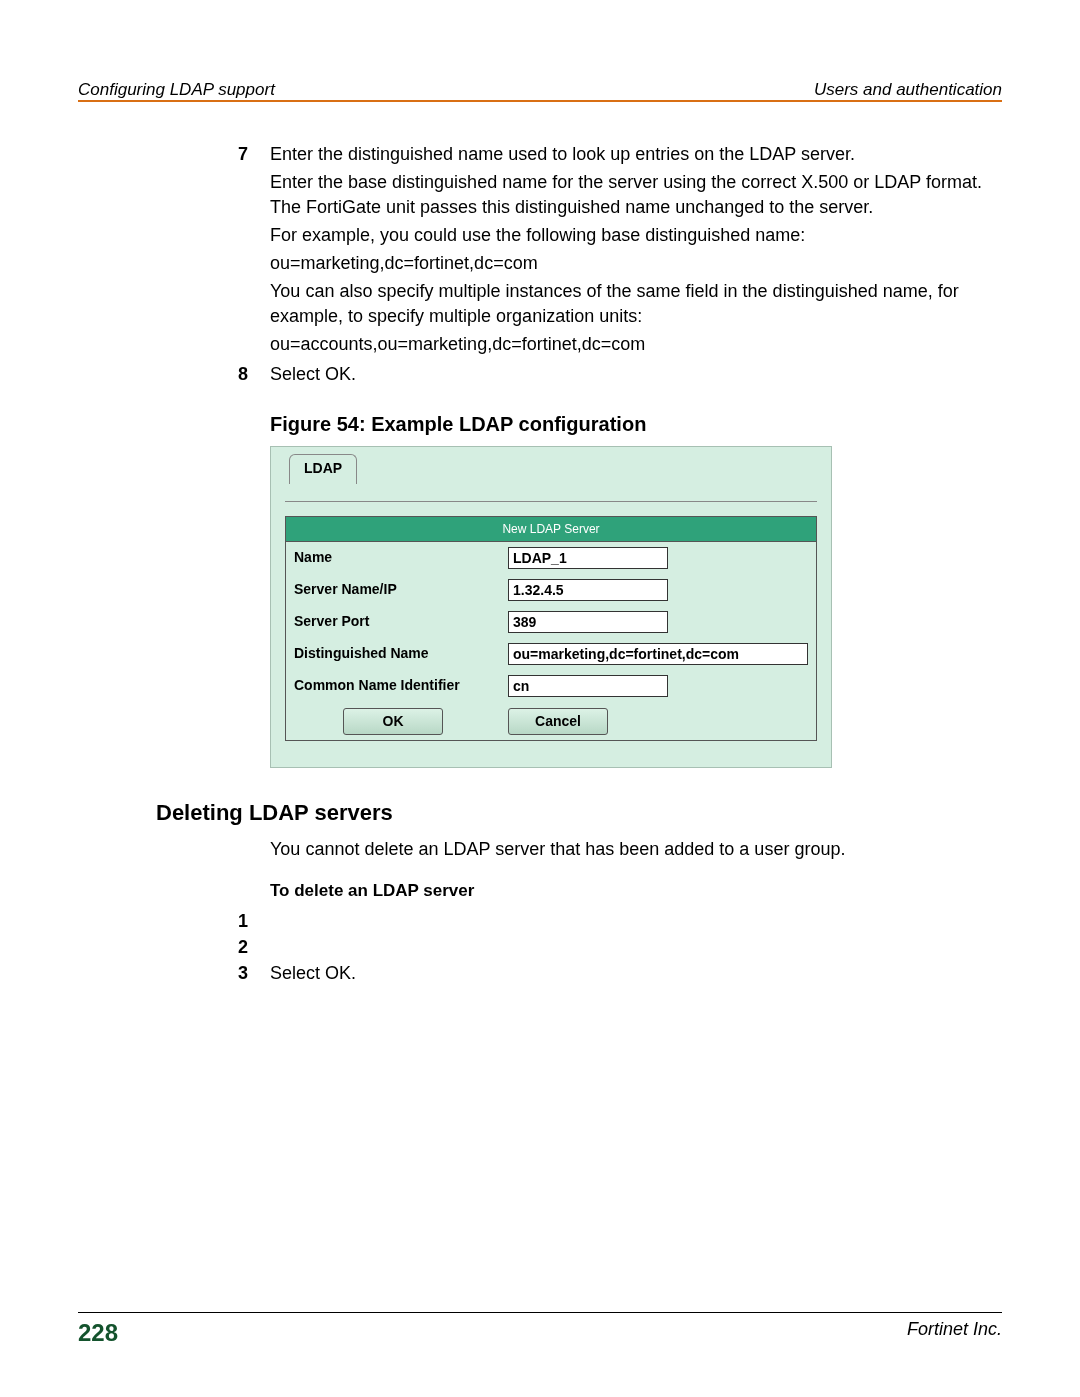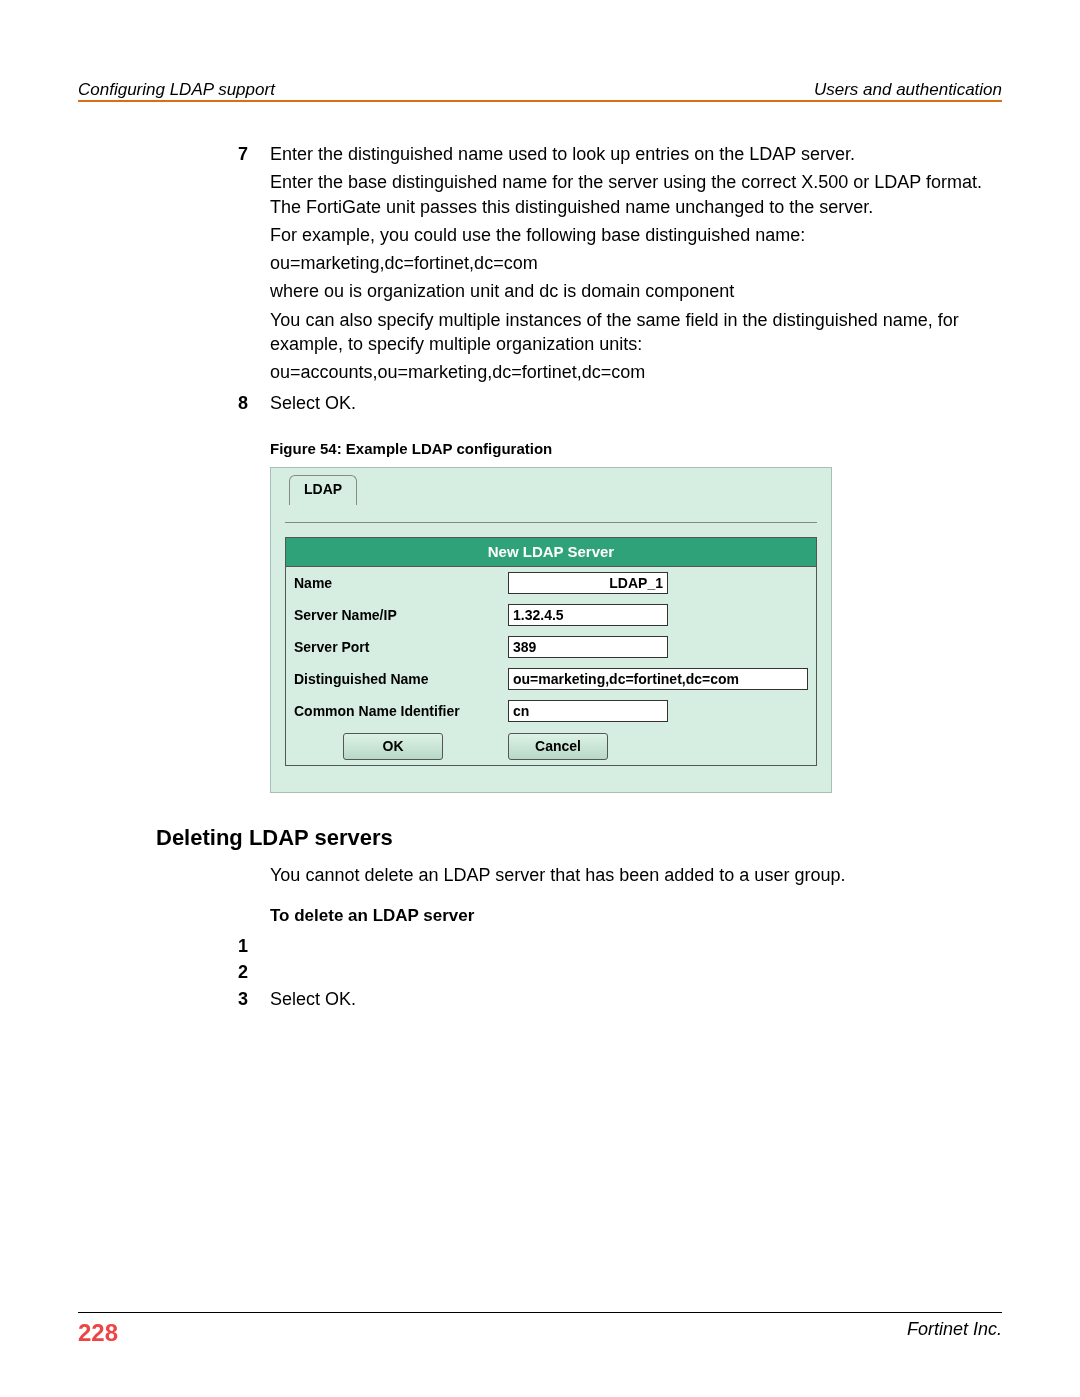--- a/index.html
+++ b/index.html
@@ -41,21 +41,21 @@
     flex-shrink: 0;
   }
   .step-body {
     flex: 1;
   }
   .step-body p {
     margin: 0 0 4px 0;
   }
   .figcap {
     font-weight: bold;
-    font-size: 15px;
+    font-size: 20px;
     margin: 20px 0 8px 192px;
   }
   
   .figwrap {
     margin-left: 192px;
     width: 560px;
     background: #d5eee1;
     border: 1px solid #a7c0b3;
     padding-bottom: 26px;
   }
@@ -78,22 +78,22 @@
   }
   .panel {
     margin: 0 14px;
     border: 1px solid #555;
     background: #d5eee1;
   }
   .panel-hdr {
     background: #2fa27a;
     color: #fff;
     text-align: center;
-    font-weight: bold;
-    font-size: 15px;
+    font-weight: normal;
+    font-size: 12px;
     padding: 4px 0;
     border-bottom: 1px solid #555;
   }
   .formtable {
     width: 100%;
     border-collapse: collapse;
   }
   .formtable td {
     padding: 5px 8px;
     font-size: 14px;
@@ -151,21 +151,21 @@
     left: 78px;
     right: 78px;
     bottom: 50px;
     border-top: 1px solid #000;
     display: flex;
     justify-content: space-between;
     padding-top: 6px;
     font-size: 18px;
   }
   .pnum {
-    color: #ef4444;
+    color: #14532d;
     font-weight: bold;
     font-size: 24px;
   }
   .foot-right {
     font-style: italic;
   }
 </style>
 </head>
 <body>
 
@@ -178,21 +178,20 @@
 
   <div class="content">
 
     <div class="step-row">
       <div class="step-num">7</div>
       <div class="step-body">
         <p>Enter the distinguished name used to look up entries on the LDAP server.</p>
         <p>Enter the base distinguished name for the server using the correct X.500 or LDAP format. The FortiGate unit passes this distinguished name unchanged to the server.</p>
         <p>For example, you could use the following base distinguished name:</p>
         <p>ou=marketing,dc=fortinet,dc=com</p>
-        <p>where ou is organization unit and dc is domain component</p>
         <p>You can also specify multiple instances of the same field in the distinguished name, for example, to specify multiple organization units:</p>
         <p>ou=accounts,ou=marketing,dc=fortinet,dc=com</p>
       </div>
     </div>
 
     <div class="step-row">
       <div class="step-num">8</div>
       <div class="step-body">
         <p>Select OK.</p>
       </div>
@@ -204,21 +203,21 @@
       <div class="tabrow">
         <span class="tab">LDAP</span>
       </div>
       <div style="margin:18px 14px 0 14px; border-top:1px solid #888;"></div>
       <div class="panel" style="margin-top:14px;">
         <div class="panel-hdr">New LDAP Server</div>
         <table class="formtable">
           <tbody>
               <tr>
             <td class="label">Name</td>
-            <td class="val"><input type="text" style="width: 150px; text-align: right;" value="LDAP_1"></td>
+            <td class="val"><input type="text" style="width: 150px;" value="LDAP_1"></td>
           </tr>
           <tr>
             <td class="label">Server Name/IP</td>
             <td class="val"><input type="text" style="width: 150px;" value="1.32.4.5"></td>
           </tr>
           <tr>
             <td class="label">Server Port</td>
             <td class="val"><input type="text" style="width: 150px;" value="389"></td>
           </tr>
           <tr>

